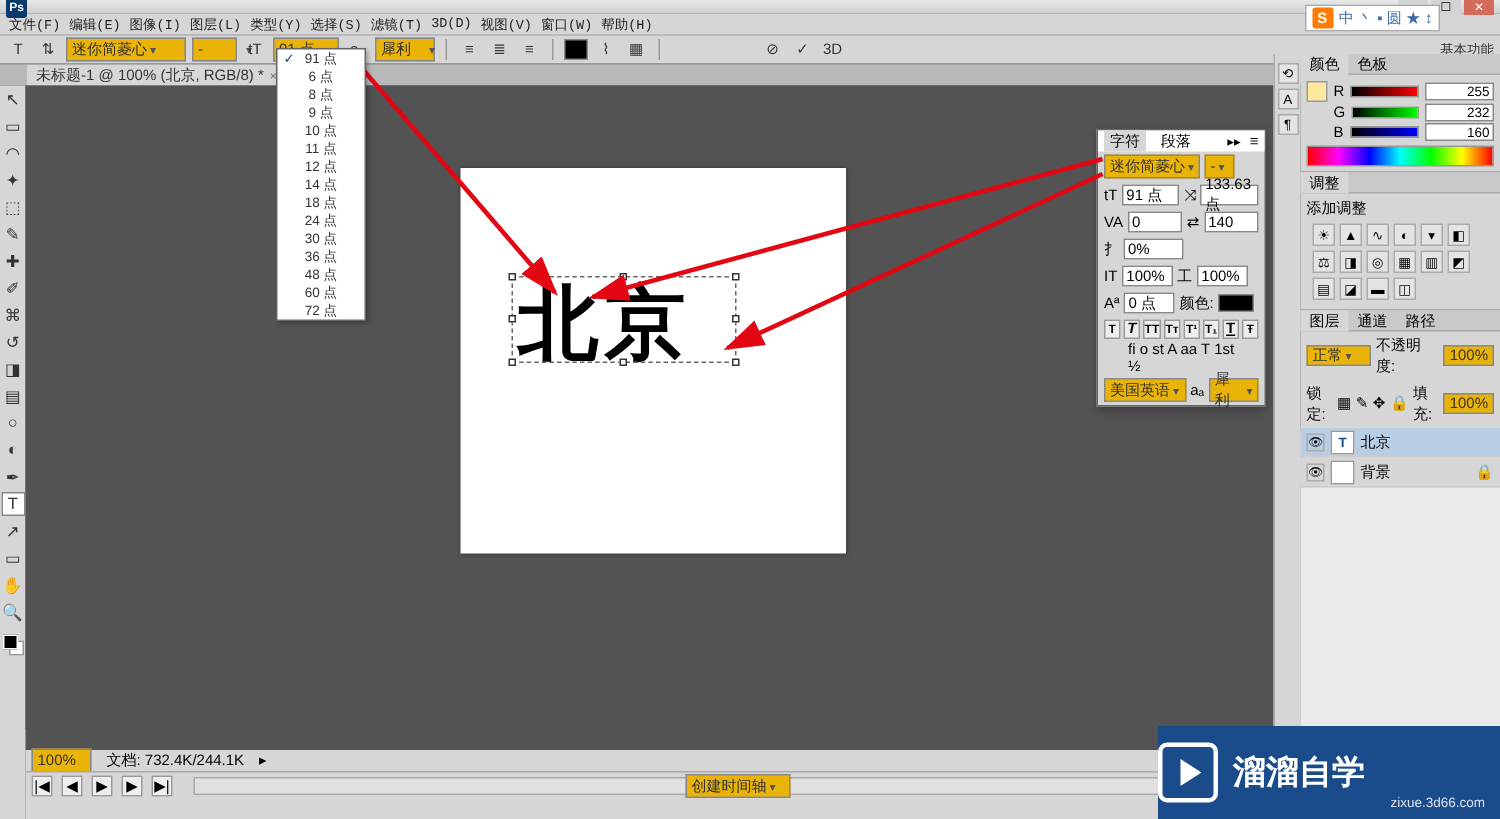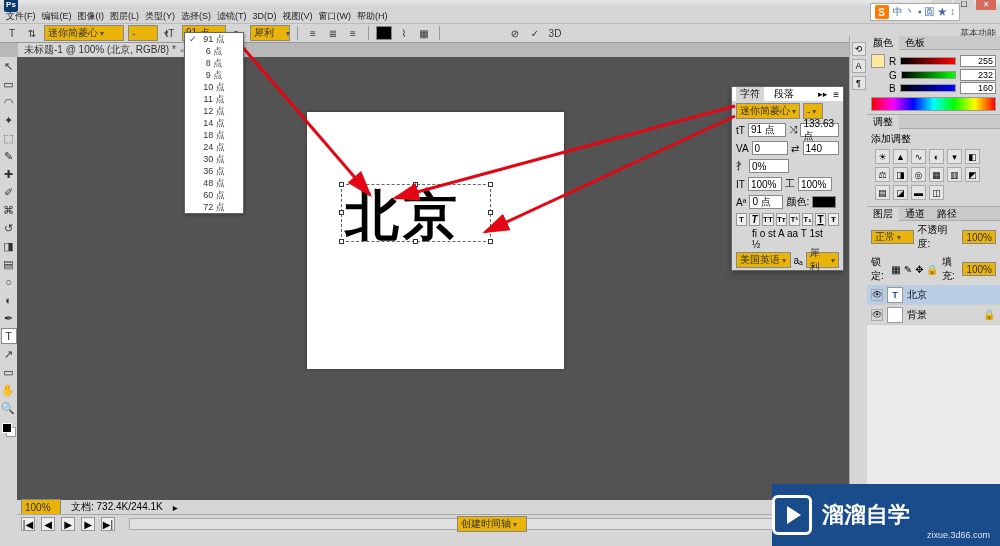--- a/index.html
+++ b/index.html
@@ -7,21 +7,21 @@
 .titlebar { height: 9px; background: linear-gradient(#e8e8e8,#d0d0d0); display: flex; align-items: center; padding: 0 4px; justify-content: space-between; }
 .titlebar-left { display: flex; align-items: center; gap: 4px; }
 .ps-icon { width: 14px; height: 14px; background: #0a3a6b; color: #fff; font-size: 8px; font-weight: bold; display: flex; align-items: center; justify-content: center; border-radius: 2px; }
 .win-btns { display: flex; gap: 2px; }
 .win-btn { width: 20px; height: 10px; background: #d4d4d4; display:flex; align-items:center; justify-content:center; font-size:8px; }
 .win-close { background: #d46a5c; color:#fff; }
 .ime-bar { position: absolute; right: 40px; top: 3px; background: #fff; border:1px solid #aaa; padding: 1px 4px; display: flex; gap: 4px; align-items: center; font-size: 9px; color:#3a6ea5; }
 .ime-bar .s { width:14px; height:14px; background:#ff7a00; color:#fff; display:flex; align-items:center; justify-content:center; border-radius:2px; font-weight:bold; }
 
 .menubar { height: 14px; background: #d6d6d6; display: flex; align-items: center; padding: 0 6px; gap: 6px; color: #222; }
-.menubar span { font-size: 9px; cursor: default; }
+.menubar span { font-size: 9px; cursor: default; font-family: Liberation Mono, monospace; }
 
 .optionsbar { height: 20px; background: #d6d6d6; border-top:1px solid #bbb; border-bottom:1px solid #999; display:flex; align-items:center; padding:0 4px; gap:4px; position: relative; }
 .optionsbar .icon, .tool-icon, .panel-icon { width:16px; height:16px; display:flex; align-items:center; justify-content:center; color:#333; }
 .combo { height:16px; background:#eab308; border:1px solid #888; display:flex; align-items:center; padding:0 3px; font-size:9px; color:#333; }
 .combo .v { min-width:30px; }
 .combo .arr { margin-left:2px; font-size:8px; color:#555; }
 .sep { width:1px; height:14px; background:#999; margin:0 3px; }
 .opt-right-lab { position:absolute; right:4px; top:3px; font-size:9px; color:#333; }
 
 .tabstrip { height: 14px; background:#b8b8b8; display:flex; align-items:center; padding-left:18px; font-size:9px; color:#333; }
@@ -45,21 +45,21 @@
 .panels { position:absolute; right:0; top:36px; width:133px; bottom:0; background:#d6d6d6; display:flex; flex-direction:column; }
 .panel-tabs { height:14px; display:flex; align-items:center; background:#c9c9c9; border-bottom:1px solid #aaa; font-size:9px; }
 .panel-tabs span { padding:0 6px; }
 .panel-tabs .active { background:#d6d6d6; }
 .panel-body { padding:3px 4px; font-size:9px; border-bottom:1px solid #aaa; }
 .color-panel .row { display:flex; align-items:center; gap:4px; margin:1px 0; }
 .color-panel .slider { flex:1; height:8px; background:linear-gradient(#fff,#888); border:1px solid #999; position:relative; }
 .color-panel .slider.r { background:linear-gradient(to right,#000,#f00); }
 .color-panel .slider.g { background:linear-gradient(to right,#000,#0f0); }
 .color-panel .slider.b { background:linear-gradient(to right,#000,#00f); }
-.color-panel .val { width:36px; height:12px; background:#fff; border:1px solid #888; text-align:right; padding:0 2px; font-size:9px; }
+.color-panel .val { width:46px; height:12px; background:#fff; border:1px solid #888; text-align:right; padding:0 2px; font-size:9px; }
 .spectrum { height:14px; background:linear-gradient(to right, red,magenta,blue,cyan,lime,yellow,red); margin-top:3px; border:1px solid #999;}
 .adjust-icons { display:flex; flex-wrap:wrap; gap:3px; padding:3px 4px; }
 .adjust-icons div { width:15px; height:15px; background:#e4e4e4; border:1px solid #aaa; display:flex; align-items:center; justify-content:center; font-size:9px; }
 .layers { flex:1; display:flex; flex-direction:column; }
 .layer-opts { display:flex; align-items:center; gap:3px; padding:2px 4px; font-size:9px; }
 .layer-opts .combo { height:14px; }
 .layer-list { flex:1; background:#eaeaea; overflow:auto; }
 .layer-row { display:flex; align-items:center; height:20px; border-bottom:1px solid #ccc; background:#d6d6d6; padding:0 4px; gap:4px; }
 .layer-row.sel { background:#b9cde5; }
 .eye { width:12px; height:12px; border:1px solid #aaa; display:flex; align-items:center; justify-content:center; font-size:8px; }

